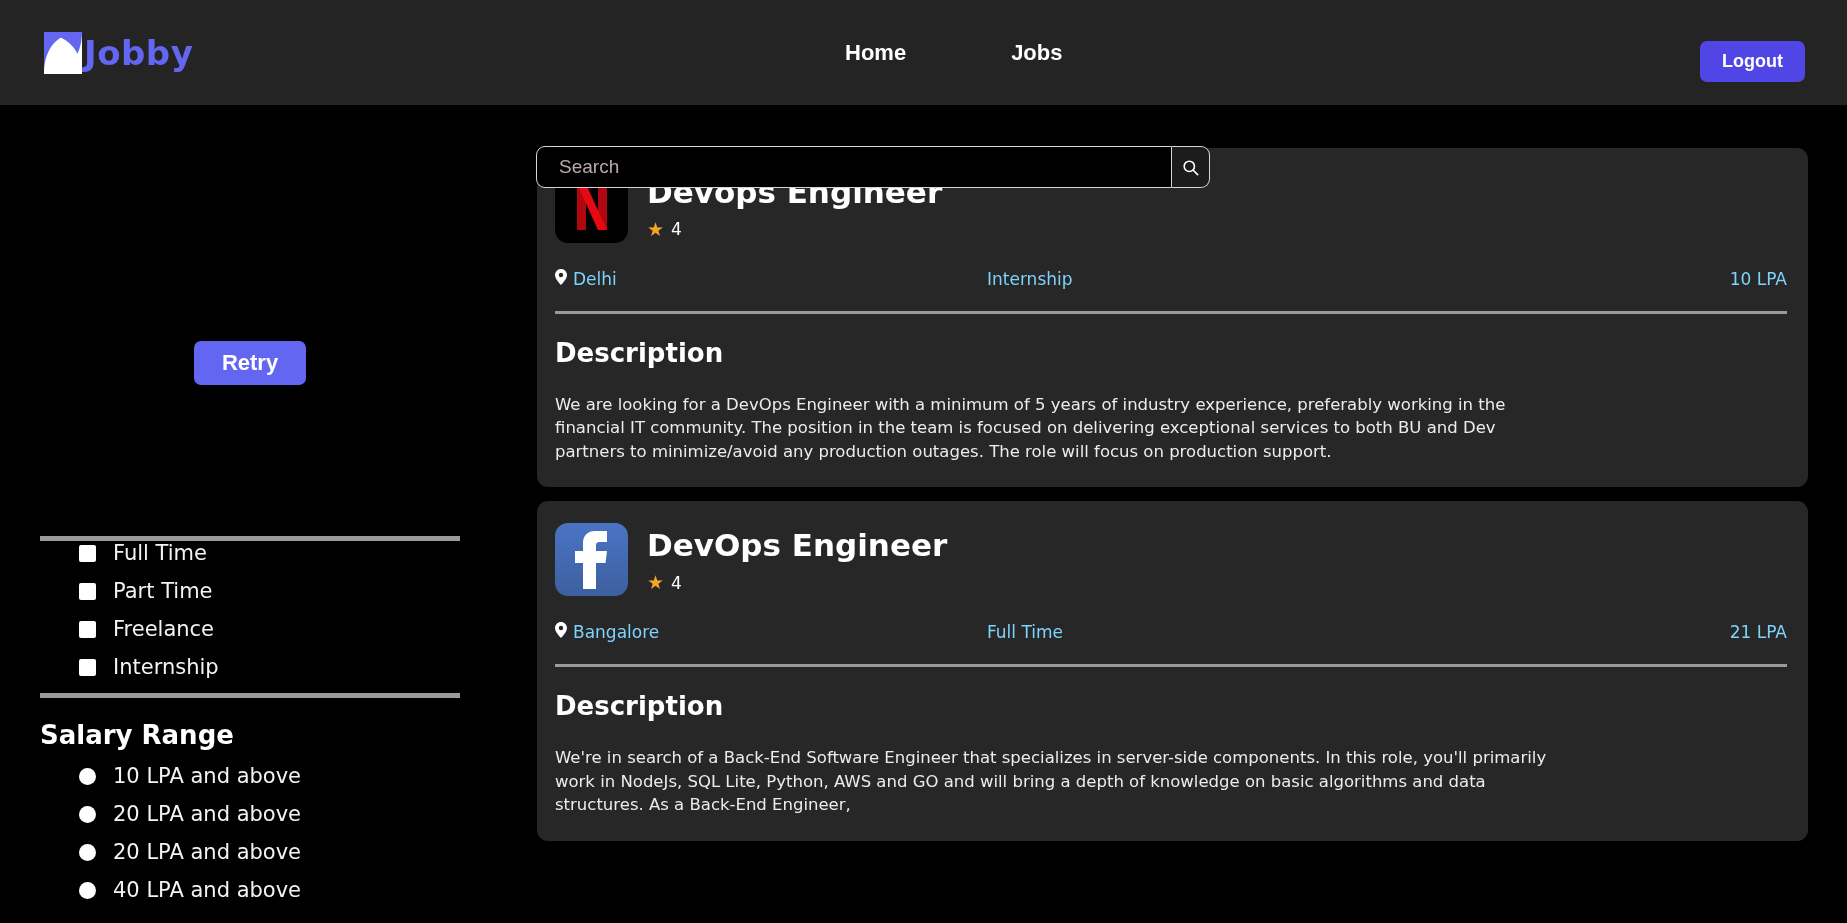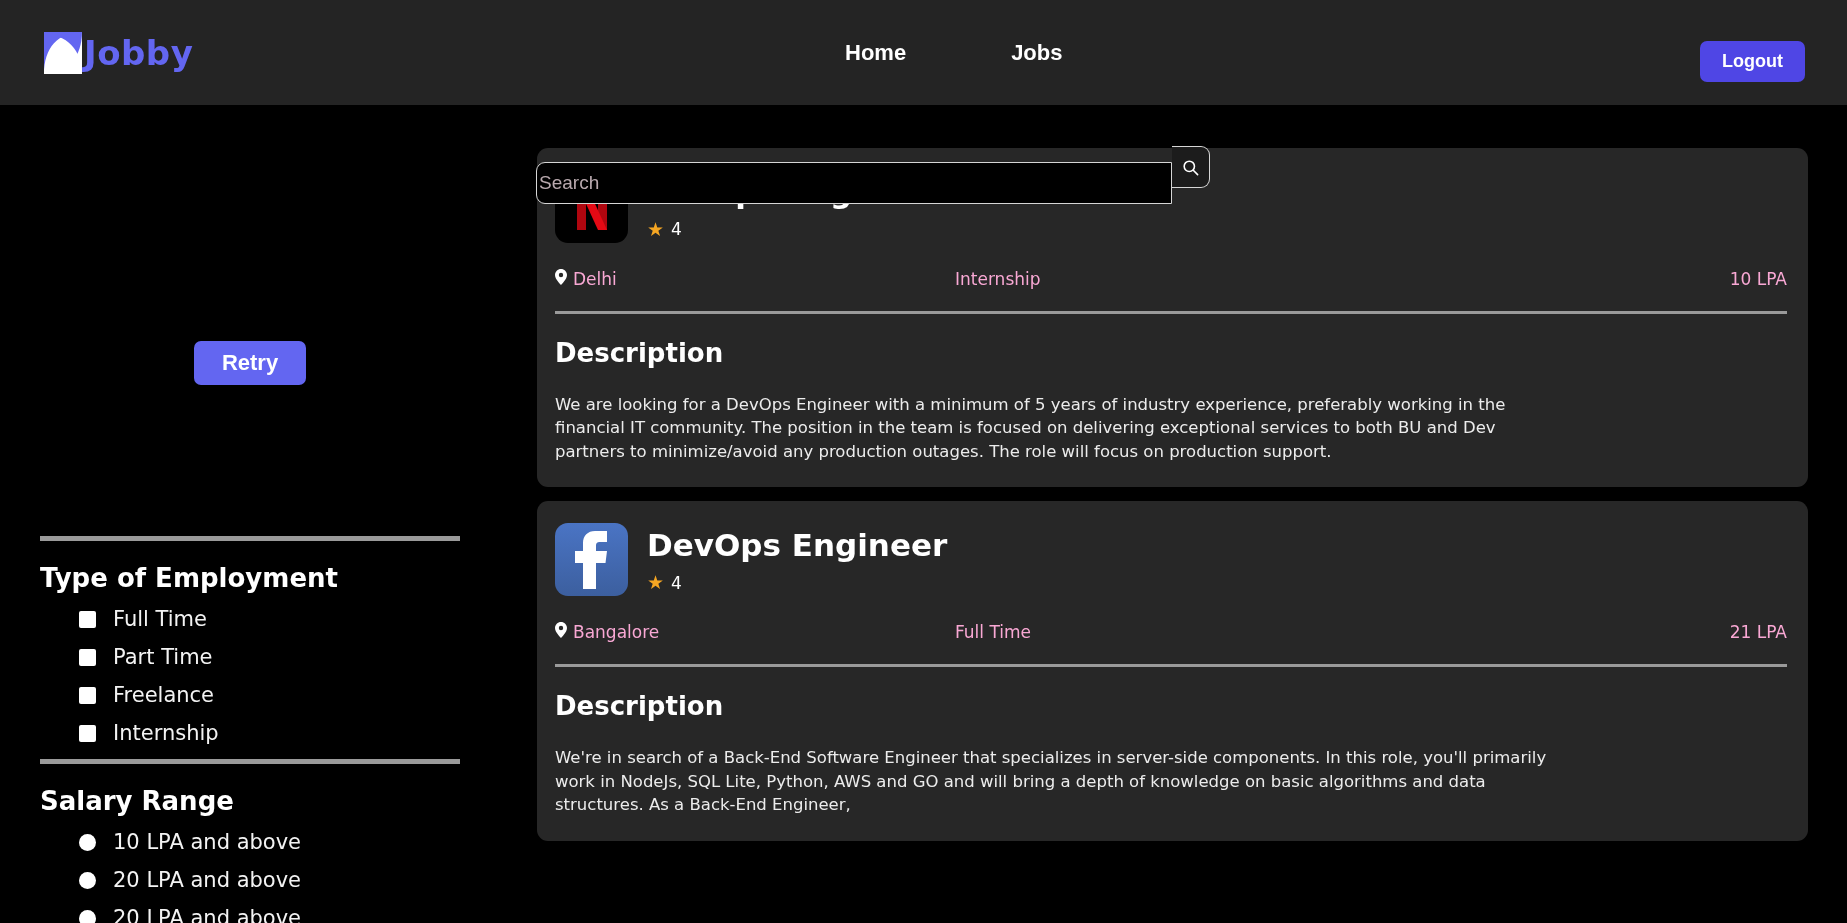--- a/index.html
+++ b/index.html
@@ -87,24 +87,23 @@
   }
 
   .search-input {
     width: 636px;
     height: 42px;
     background: #000000;
     border: 1px solid #d6d6d6;
     border-radius: 9px 0 0 9px;
     color: #ffffff;
     font-size: 19px;
-    padding: 0 2px;
+    padding: 0 22px;
     font-family: "Liberation Sans", sans-serif;
     outline: none;
-    margin-top: 16px;
   }
   .search-input::placeholder { color: #b9a9ae; }
 
   .search-btn {
     width: 38px;
     height: 42px;
     background: #1c1c1c;
     border: 1px solid #d6d6d6;
     border-left: none;
     border-radius: 0 9px 9px 0;
@@ -251,23 +250,24 @@
     gap: 7px;
     margin-top: 11px;
   }
   .star { color: #f5a623; font-size: 19px; line-height: 1; }
   .rating-val { color: #ffffff; font-size: 17px; font-family: "DejaVu Sans", sans-serif; }
 
   .meta-row {
     display: flex;
     align-items: center;
     margin-top: 26px;
-    color: #f9a8d4;
+    color: #7dd3fc;
     font-size: 17px;
     font-family: "DejaVu Sans", sans-serif;
+    gap: 32px;
   }
   .meta-loc {
     display: flex;
     align-items: center;
     gap: 6px;
     width: 400px;
   }
   .meta-type { flex: 1; }
   .meta-sal { margin-left: auto; }
 
@@ -335,21 +335,20 @@
 <div class="content">
 
   <aside class="sidebar">
     <div class="retry-wrap">
       <button class="retry-btn">Retry</button>
     </div>
 
     <hr class="divider" style="margin-top:151px">
 
     <section class="filter-section">
-      <h2 class="filter-title">Type of Employment</h2>
       <ul class="filter-list">
         <li class="filter-row">
           <span class="cb"></span>
           <span class="filter-label">Full Time</span>
         </li>
         <li class="filter-row">
           <span class="cb"></span>
           <span class="filter-label">Part Time</span>
         </li>
         <li class="filter-row">

